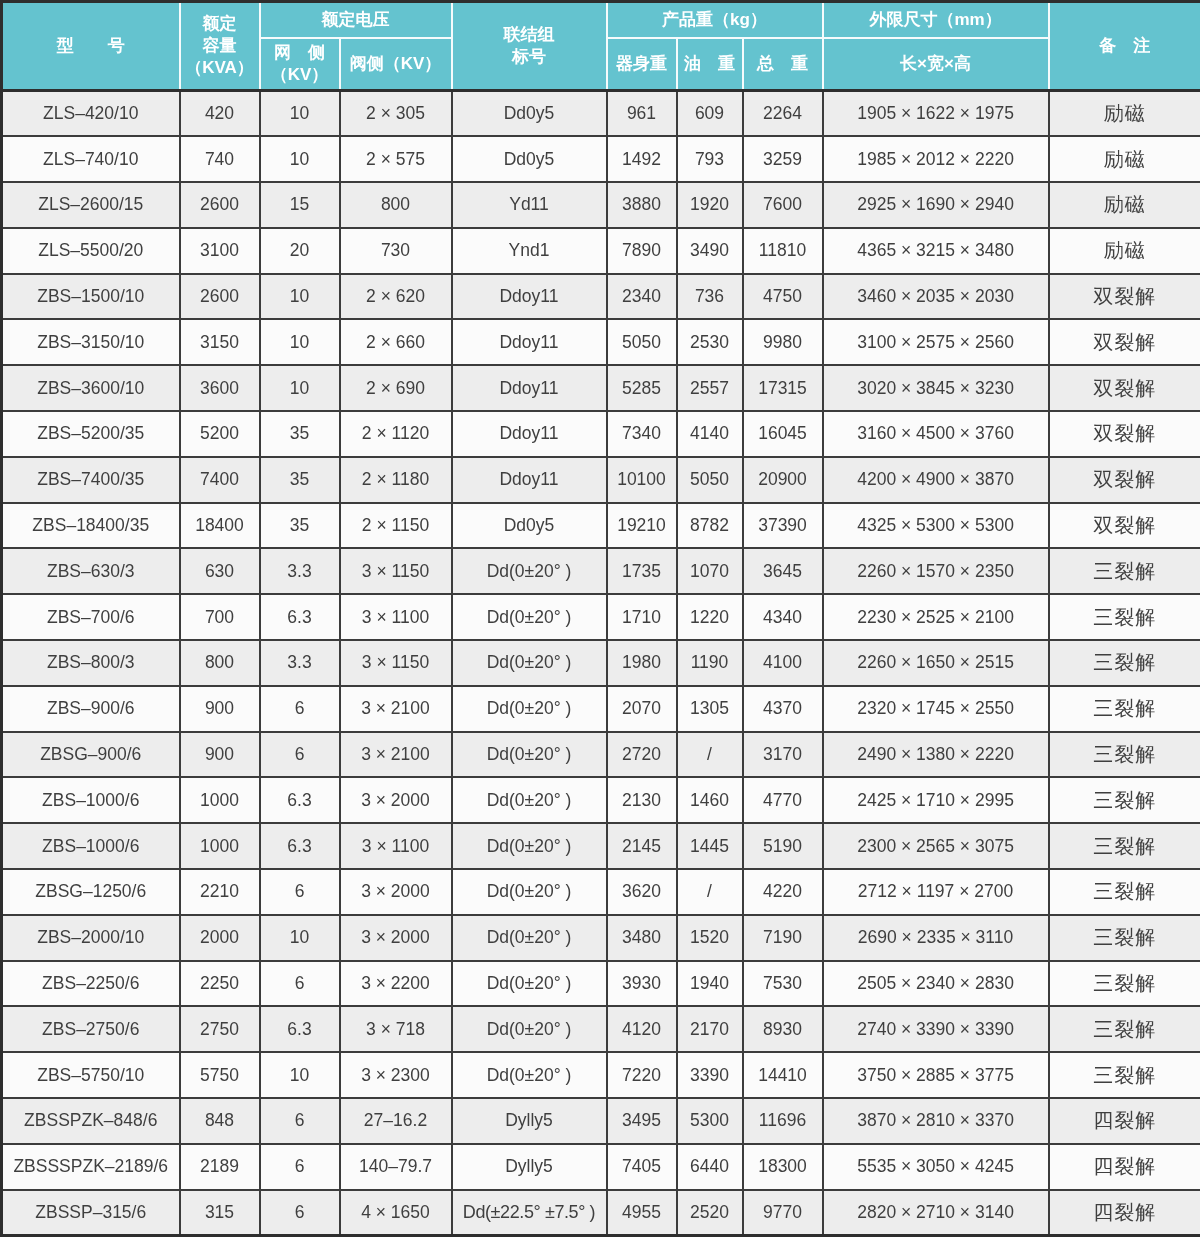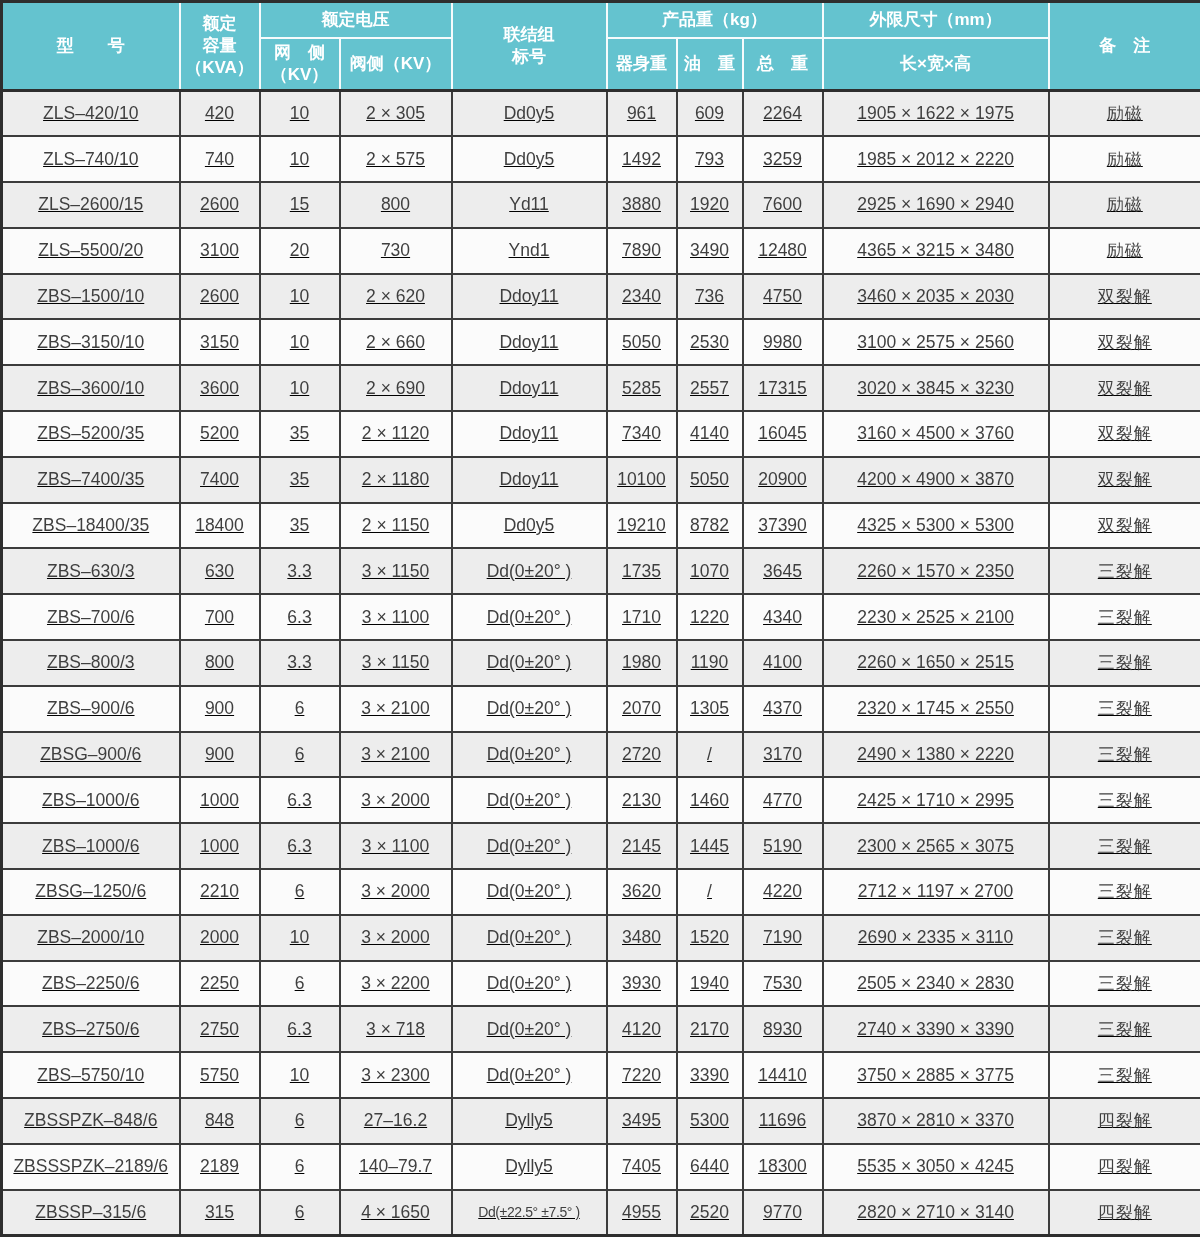--- a/index.html
+++ b/index.html
@@ -30,26 +30,26 @@
   }
   thead { border-bottom: 3px solid #2e2e2e; }
   thead tr.hdr-top { height: 36px; }
   thead tr.hdr-sub { height: 53px; }
   tbody td {
     border: 2px solid #3c3c3c;
     font-size: 17.5px;
     color: #3f3f3f;
     white-space: nowrap;
   }
-  tbody tr { height: 45.8px; text-decoration: underline; }
+  tbody tr { height: 45.8px; }
   tbody tr:nth-child(odd)  { background: #ededed; }
   tbody tr:nth-child(even) { background: #fbfbfb; }
-  tbody td[data-field="remark"] { font-size: 17px; letter-spacing: 1px; }
+  tbody td[data-field="remark"] { font-size: 20px; letter-spacing: 1px; }
   tbody tr:last-child td[data-field="connection"] {
-    font-size: 14px;
+    font-size: 18px;
     letter-spacing: -0.4px;
     padding: 0;
   }
 </style>
 </head>
 <body>
 
 <table class="spec">
   <colgroup>
     <col style="width:178px">
@@ -124,21 +124,21 @@
     <td data-field="remark">励磁</td>
   </tr>
       <tr>
     <td data-field="model">ZLS–5500/20</td>
     <td data-field="capacity">3100</td>
     <td data-field="grid_kv">20</td>
     <td data-field="valve_kv">730</td>
     <td data-field="connection">Ynd1</td>
     <td data-field="body_weight">7890</td>
     <td data-field="oil_weight">3490</td>
-    <td data-field="total_weight">12480</td>
+    <td data-field="total_weight">11810</td>
     <td data-field="dimensions">4365 × 3215 × 3480</td>
     <td data-field="remark">励磁</td>
   </tr>
       <tr>
     <td data-field="model">ZBS–1500/10</td>
     <td data-field="capacity">2600</td>
     <td data-field="grid_kv">10</td>
     <td data-field="valve_kv">2 × 620</td>
     <td data-field="connection">Ddoy11</td>
     <td data-field="body_weight">2340</td>

